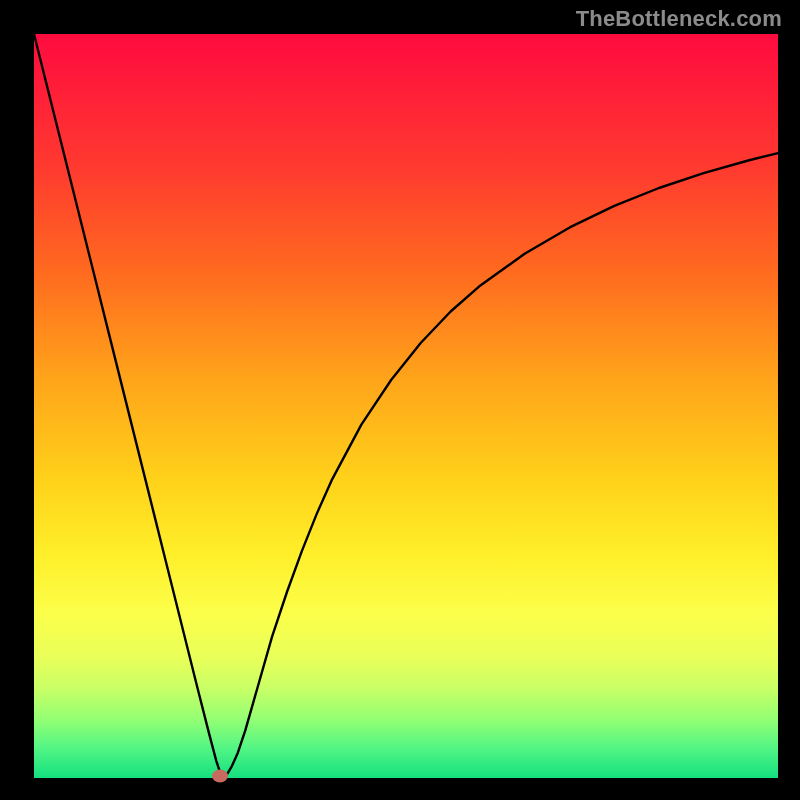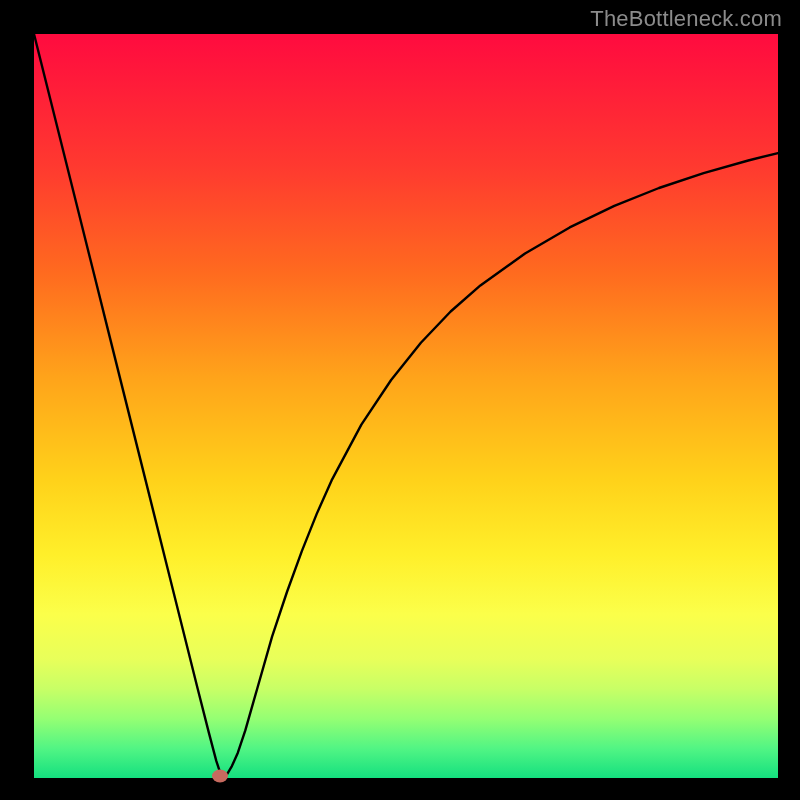--- a/index.html
+++ b/index.html
@@ -41,21 +41,21 @@
       #52f584 96%,
       #14e07f 100%
     );
   }
   .watermark {
     position: absolute;
     top: 6px;
     right: 18px;
     color: #8b8b8b;
     font-size: 22px;
-    font-weight: 400;
+    font-weight: 700;
     letter-spacing: 0.2px;
     user-select: none;
   }
   svg.curve {
     position: absolute;
     left: 0;
     top: 0;
     width: 744px;
     height: 744px;
     overflow: visible;

